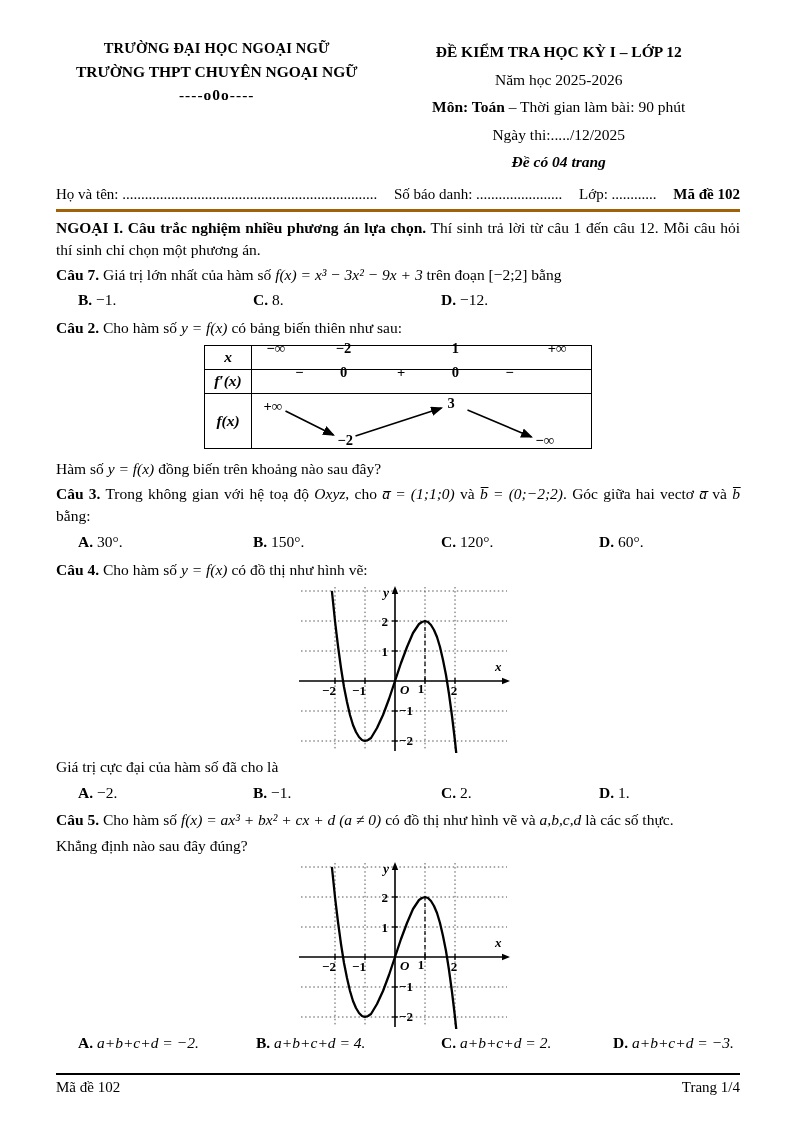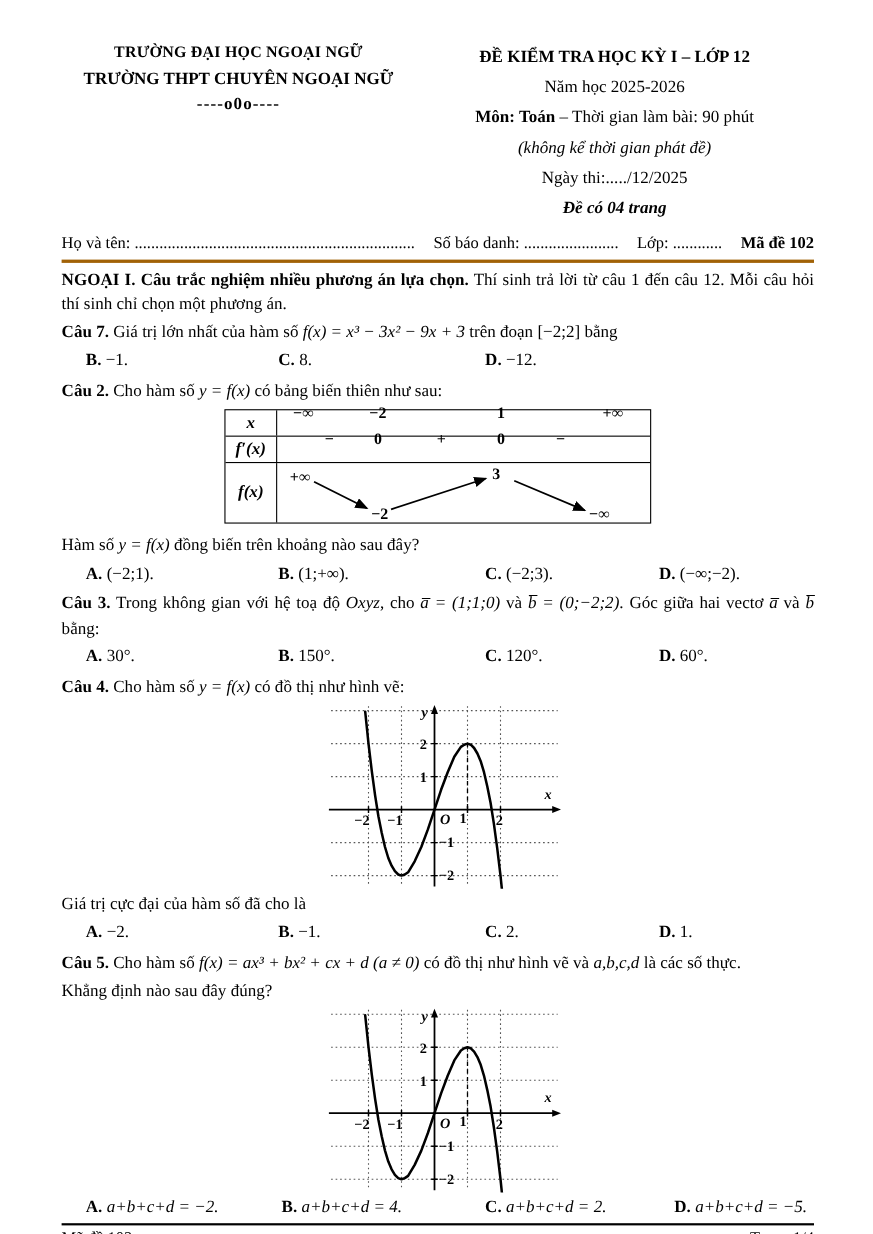--- a/index.html
+++ b/index.html
@@ -76,21 +76,20 @@
   <div class="header">
     <div class="header-left">
       <div class="hl1">TRƯỜNG ĐẠI HỌC NGOẠI NGỮ</div>
       <div class="hl2">TRƯỜNG THPT CHUYÊN NGOẠI NGỮ</div>
       <div class="hl3">----o0o----</div>
     </div>
     <div class="header-right">
       <div class="hr1">ĐỀ KIỂM TRA HỌC KỲ I – LỚP 12</div>
       <div>Năm học 2025-2026</div>
       <div><span class="b">Môn: Toán</span><span> – Thời gian làm bài: 90 phút</span></div>
-      <div class="hr4">(không kể thời gian phát đề)</div>
       <div>Ngày thi:...../12/2025</div>
       <div class="hr6">Đề có 04 trang</div>
     </div>
   </div>
 
   <div class="info-row">
     <span>Họ và tên: ....................................................................</span>
     <span>Số báo danh: .......................</span>
     <span>Lớp: ............</span>
     <span class="b">Mã đề 102</span>
@@ -149,26 +148,20 @@
           <line x1="32" y1="17" x2="80" y2="41" stroke="#000" stroke-width="1.6" marker-end="url(#arw)"></line>
           <line x1="102" y1="42" x2="188" y2="14" stroke="#000" stroke-width="1.6" marker-end="url(#arw)"></line>
           <line x1="214" y1="16" x2="278" y2="43" stroke="#000" stroke-width="1.6" marker-end="url(#arw)"></line>
         </svg>
       </div>
     </div>
   </div>
 
   <div class="q">
     <span>Hàm số </span><span class="m">y = f(x)</span><span> đồng biến trên khoảng nào sau đây?</span>
-  </div>
-  <div class="opts">
-    <div class="opt"><span class="ol">A.</span> <span>(−2;1).</span></div>
-    <div class="opt"><span class="ol">B.</span> <span>(1;+∞).</span></div>
-    <div class="opt"><span class="ol">C.</span> <span>(−2;3).</span></div>
-    <div class="opt"><span class="ol">D.</span> <span>(−∞;−2).</span></div>
   </div>
 
   <div class="q">
     <span class="b">Câu 3.</span><span> Trong không gian với hệ toạ độ </span><span class="m">Oxyz</span><span>, cho </span><span class="m">a̅ = (1;1;0)</span><span> và </span><span class="m">b̅ = (0;−2;2)</span><span>. Góc giữa hai vectơ </span><span class="m">a̅</span><span> và </span><span class="m">b̅</span><span> bằng:</span>
   </div>
   <div class="opts">
     <div class="opt"><span class="ol">A.</span> <span>30°.</span></div>
     <div class="opt"><span class="ol">B.</span> <span>150°.</span></div>
     <div class="opt"><span class="ol">C.</span> <span>120°.</span></div>
     <div class="opt"><span class="ol">D.</span> <span>60°.</span></div>
@@ -272,21 +265,21 @@
       <text x="95" y="73" text-anchor="end">1</text>
       <text x="106" y="132">−1</text>
       <text x="106" y="162">−2</text>
     </svg>
   </div>
 
   <div class="opts" style="grid-template-columns:178px 185px 172px 1fr;">
     <div class="opt"><span class="ol">A.</span> <span class="m">a+b+c+d = −2.</span></div>
     <div class="opt"><span class="ol">B.</span> <span class="m">a+b+c+d = 4.</span></div>
     <div class="opt"><span class="ol">C.</span> <span class="m">a+b+c+d = 2.</span></div>
-    <div class="opt"><span class="ol">D.</span> <span class="m">a+b+c+d = −5.</span></div>
+    <div class="opt"><span class="ol">D.</span> <span class="m">a+b+c+d = −3.</span></div>
   </div>
 
   <div class="footer">
     <span>Mã đề 102</span>
     <span>Trang 1/4</span>
   </div>
 
 </div>
 
 </body></html>

